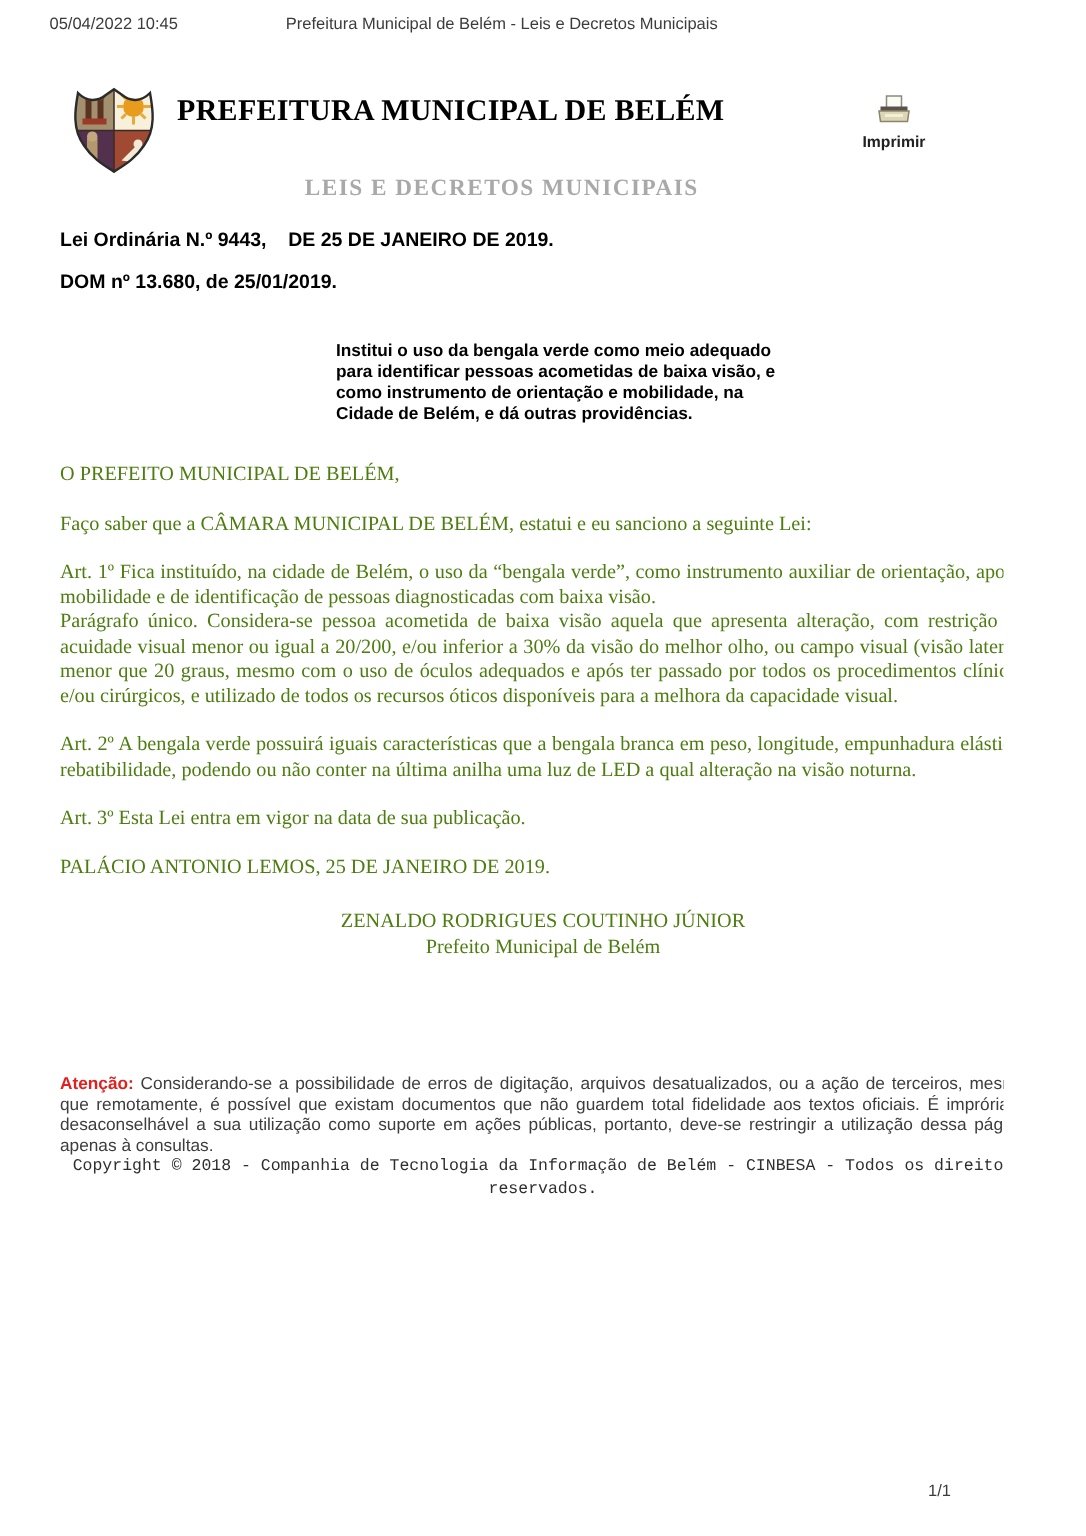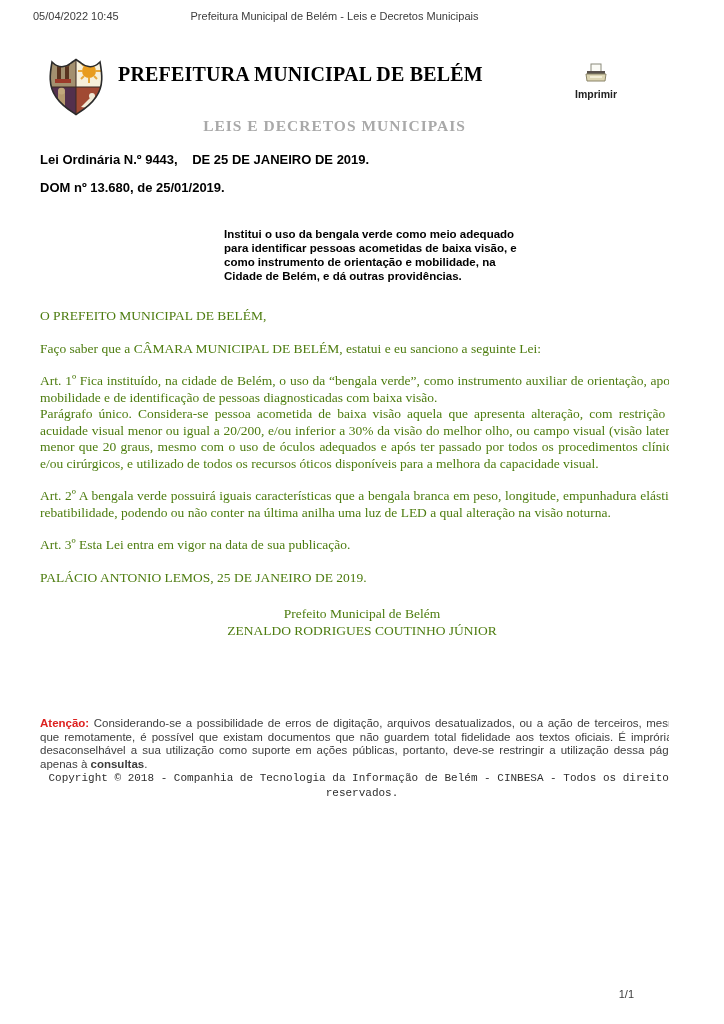--- a/index.html
+++ b/index.html
@@ -37,21 +37,21 @@
   
   .law-body { position:absolute; top:308px; left:40px; width:644px;
     font-family:"Liberation Serif", serif; font-size:13.5px; line-height:16.5px; color:#4d7c0f; }
   .law-body p { text-align:justify; margin:0 0 16px 0; }
   .law-body p.nogap { margin-bottom:0; }
   .signature { margin-top:20px; text-align:center; }
 
   .attention { position:absolute; top:717px; left:40px; width:644px;
     font-size:11.5px; line-height:13.5px; color:#3d3d3d; text-align:justify; }
   .attention .att-label { font-weight:bold; }
-  .attention .att-bold { font-weight:bold; }
+  .attention .att-bold { font-weight:normal; }
 
   .copyright { position:absolute; top:771px; left:40px; width:644px; text-align:center;
     font-family:"Liberation Mono","DejaVu Sans Mono", monospace; font-size:11px; line-height:15px; color:#2e2e2e; }
 </style>
 </head>
 <body>
 
 <div class="page">
 
   <div class="print-header">
@@ -129,22 +129,22 @@
 
   <div class="law-body">
     <p>O PREFEITO MUNICIPAL DE BELÉM,</p>
     <p>Faço saber que a CÂMARA MUNICIPAL DE BELÉM, estatui e eu sanciono a seguinte Lei:</p>
     <p class="nogap">Art. 1º Fica instituído, na cidade de Belém, o uso da “bengala verde”, como instrumento auxiliar de orientação, apoio, mobilidade e de identificação de pessoas diagnosticadas com baixa visão.</p>
     <p>Parágrafo único. Considera-se pessoa acometida de baixa visão aquela que apresenta alteração, com restrição de acuidade visual menor ou igual a 20/200, e/ou inferior a 30% da visão do melhor olho, ou campo visual (visão lateral) menor que 20 graus, mesmo com o uso de óculos adequados e após ter passado por todos os procedimentos clínicos e/ou cirúrgicos, e utilizado de todos os recursos óticos disponíveis para a melhora da capacidade visual.</p>
     <p>Art. 2º A bengala verde possuirá iguais características que a bengala branca em peso, longitude, empunhadura elástica, rebatibilidade, podendo ou não conter na última anilha uma luz de LED a qual alteração na visão noturna.</p>
     <p>Art. 3º Esta Lei entra em vigor na data de sua publicação.</p>
     <p>PALÁCIO ANTONIO LEMOS, 25 DE JANEIRO DE 2019.</p>
     <div class="signature">
+      <div>ZENALDO RODRIGUES COUTINHO JÚNIOR</div>
       <div>Prefeito Municipal de Belém</div>
-      <div>ZENALDO RODRIGUES COUTINHO JÚNIOR</div>
     </div>
   </div>
 
   <div class="attention"><span class="att-label" id="att-label" style="color: rgb(221, 34, 32);">Atenção:</span><span> Considerando-se a possibilidade de erros de digitação, arquivos desatualizados, ou a ação de terceiros, mesmo que remotamente, é possível que existam documentos que não guardem total fidelidade aos textos oficiais. É imprória e desaconselhável a sua utilização como suporte em ações públicas, portanto, deve-se restringir a utilização dessa página apenas à </span><span class="att-bold">consultas</span><span>.</span></div>
 
   <div class="copyright">Copyright © 2018 - Companhia de Tecnologia da Informação de Belém - CINBESA - Todos os direitos reservados.</div>
 
   <div class="print-footer">
     <span class="pf-right">1/1</span>
   </div>

